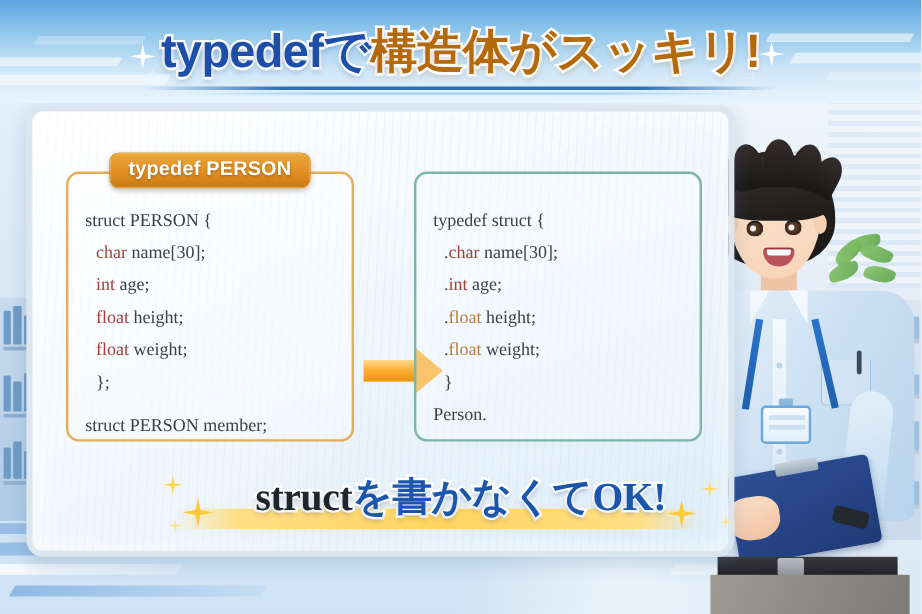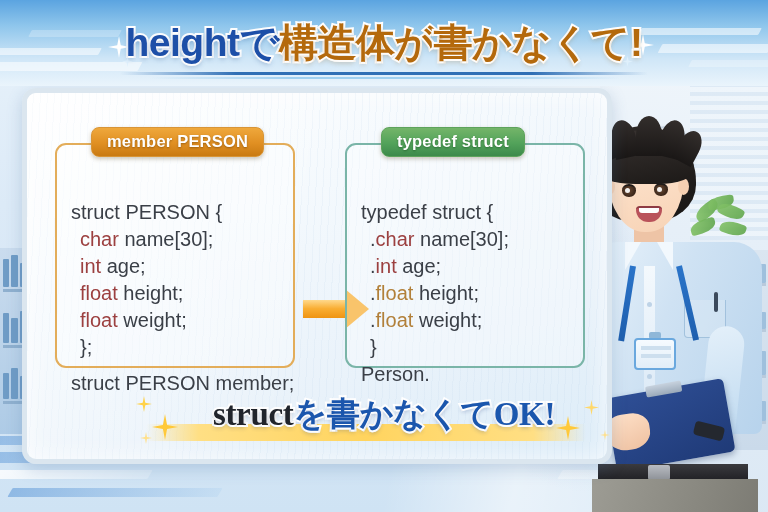--- a/index.html
+++ b/index.html
@@ -210,26 +210,25 @@
     border: 1px solid #d89537;
   }
   .card-badge.green {
     background: linear-gradient(180deg, #74b569 0%, #52a25a 55%, #3d8a4b 100%);
     border: 1px solid #5ea35c;
     text-shadow: 0 1px 2px rgba(0,50,10,.4);
   }
 
   .code {
     position: absolute; left: 14px; top: 26px; right: 8px;
-    font-family: Liberation Sans, sans-serif;
-    font-size: 20px;
+    font-family: Liberation Serif, serif;
+    font-size: 15px;
     line-height: 27px;
     color: #3a3f47;
     white-space: pre;
-    margin-top: 28px;
   }
   .code .kw   { color: #9c4040; }
   .code .kwo  { color: #b2803a; }
   .code .gap  { display: block; height: 9px; }
   .code .indent { padding-left: 9px; }
 
   
   .arrow {
     position: absolute; left: 276px; top: 196px; width: 66px; height: 40px;
   }
@@ -573,52 +572,51 @@
     <div class="t-belt"></div>
     <div class="t-buckle"></div>
     <div class="t-pants"></div>
   </div>
 
   <div class="board">
     <div class="board-tex"></div>
     <div class="board-sheen"></div>
 
     <div class="card left">
-      <div class="card-badge orange">member PERSON</div>
+      <div class="card-badge orange">typedef PERSON</div>
       <div class="code" id="left-code"><div><span>struct PERSON {</span></div><div class="indent"><span class="kw">char</span><span> name[30];</span></div><div class="indent"><span class="kw">int</span><span> age;</span></div><div class="indent"><span class="kw">float</span><span> height;</span></div><div class="indent"><span class="kw">float</span><span> weight;</span></div><div class="indent"><span>};</span></div><span class="gap"></span><div><span>struct PERSON member;</span></div></div>
     </div>
 
     <div class="arrow">
       <div class="arrow-body"></div>
       <div class="arrow-head"></div>
     </div>
 
     <div class="card right">
-      <div class="card-badge green">typedef struct</div>
       <div class="code" id="right-code"><div><span>typedef struct {</span></div><div class="indent"><span>.</span><span class="kw">char</span><span> name[30];</span></div><div class="indent"><span>.</span><span class="kw">int</span><span> age;</span></div><div class="indent"><span>.</span><span class="kwo">float</span><span> height;</span></div><div class="indent"><span>.</span><span class="kwo">float</span><span> weight;</span></div><div class="indent"><span>}</span></div><div><span>Person.</span></div></div>
     </div>
   </div>
 
   <div class="header-band">
     <div class="hstripe" style="left:-20px;  top:48px;  width:120px;"></div>
     <div class="hstripe" style="left:-10px;  top:62px;  width:150px; height:9px;"></div>
     <div class="hstripe" style="left:30px;   top:30px;  width:90px;  opacity:.45"></div>
     <div class="hstripe" style="left:640px;  top:28px;  width:120px;"></div>
     <div class="hstripe" style="left:660px;  top:44px;  width:110px; height:9px;"></div>
     <div class="hstripe" style="left:690px;  top:60px;  width:90px;  opacity:.5"></div>
     <div class="header-underline"></div>
     <div class="header-underline2"></div>
   </div>
 
   <div class="sparkle" style="left:108px; top:36px; width:22px; height:22px; color:#ffffff;"></div>
   <div class="sparkle" style="left:122px; top:56px; width:11px; height:11px; color:#dff0fc;"></div>
   <div class="sparkle" style="left:632px; top:34px; width:22px; height:22px; color:#ffffff;"></div>
   <div class="sparkle" style="left:622px; top:56px; width:11px; height:11px; color:#dff0fc;"></div>
 
-  <div class="title" id="slide-title"><span class="seg-blue">height</span><span class="seg-blue">で</span><span class="seg-orange">構造体</span><span class="seg-orange">が</span><span class="seg-orange">書かなくて!</span></div>
+  <div class="title" id="slide-title"><span class="seg-blue">typedef</span><span class="seg-blue">で</span><span class="seg-orange">構造体</span><span class="seg-orange">が</span><span class="seg-orange">スッキリ!</span></div>
 
   <div class="bottom-hl"></div>
   <div class="sparkle" style="left:136px; top:396px; width:16px; height:16px; color:#ffd24a;"></div>
   <div class="sparkle" style="left:152px; top:414px; width:26px; height:26px; color:#ffc93a;"></div>
   <div class="sparkle" style="left:140px; top:432px; width:12px; height:12px; color:#ffe08a;"></div>
   <div class="sparkle" style="left:556px; top:416px; width:24px; height:24px; color:#ffc93a;"></div>
   <div class="sparkle" style="left:584px; top:400px; width:15px; height:15px; color:#ffd86a;"></div>
   <div class="sparkle" style="left:600px; top:430px; width:10px; height:10px; color:#ffe08a;"></div>
 
   <div class="bottom-text" id="footer-text"><span class="seg-dark">struct</span><span class="seg-bluez">を</span><span class="seg-bluez">書かなくて</span><span class="seg-bluez">OK!</span></div>

